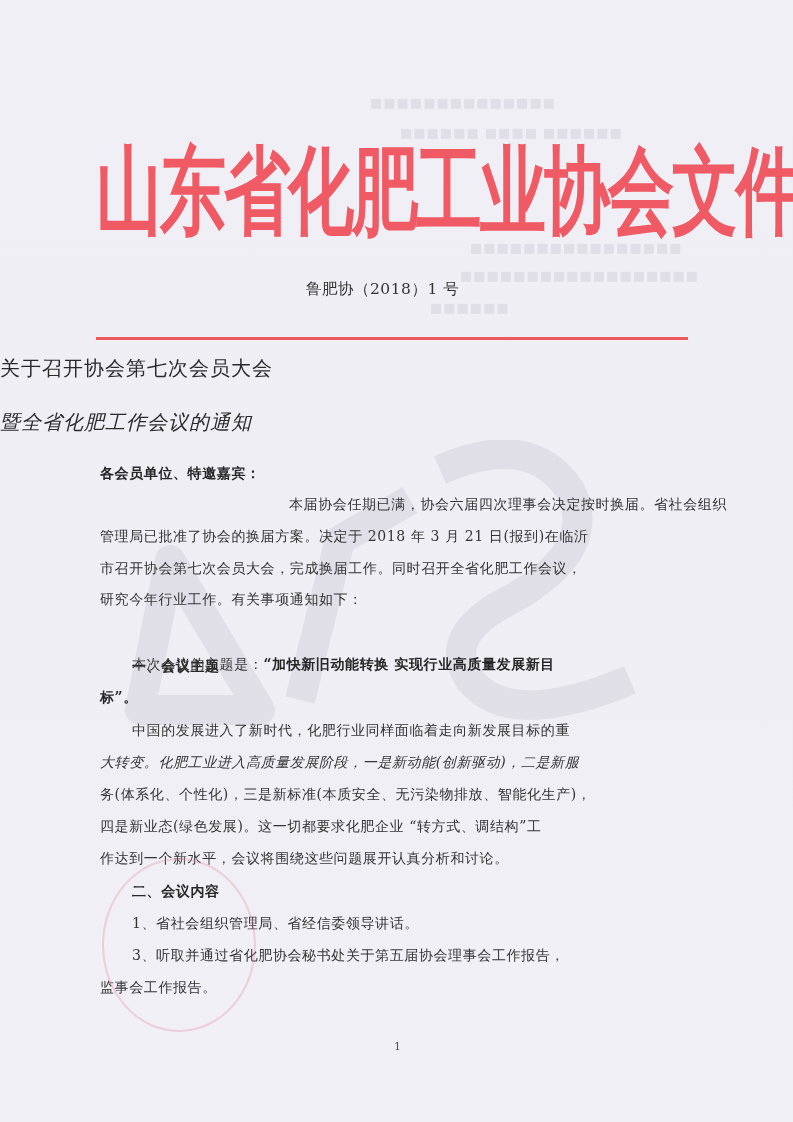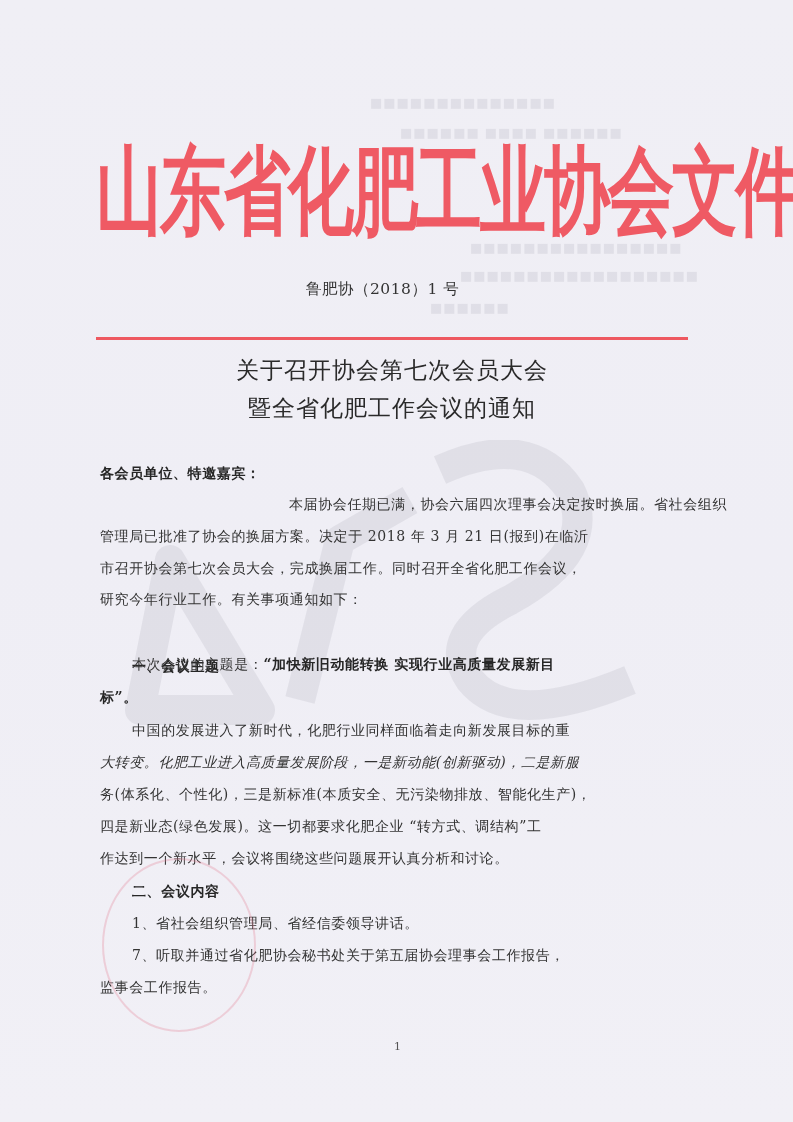--- a/index.html
+++ b/index.html
@@ -60,27 +60,27 @@
       left: 96px;
       top: 337px;
       width: 592px;
       height: 3px;
       background: #ee5860;
     }
     .title {
       position: absolute;
       left: 0;
       width: 784px;
-      text-align: center;
-      font-size: 23px;
+      text-align: left;
+      font-size: 20px;
       color: #2a2a2a;
       letter-spacing: 1px;
     }
     .title.l1 { top: 355px; }
-    .title.l2 { top: 393px; }
+    .title.l2 { top: 409px; font-style: italic; }
     .p {
       position: absolute;
       left: 100px;
       width: 595px;
       font-size: 14px;
       color: #333;
       white-space: nowrap;
       letter-spacing: 0.6px;
     }
     .bold { font-weight: bold; color: #262626; }
@@ -154,19 +154,19 @@
 
   <div class="p" style="top:722px; left:132px;">中国的发展进入了新时代，化肥行业同样面临着走向新发展目标的重</div>
   <div class="p" style="top:754px;font-style:italic;">大转变。化肥工业进入高质量发展阶段，一是新动能(创新驱动)，二是新服</div>
   <div class="p" style="top:786px;">务(体系化、个性化)，三是新标准(本质安全、无污染物排放、智能化生产)，</div>
   <div class="p" style="top:818px;">四是新业态(绿色发展)。这一切都要求化肥企业 “转方式、调结构”工</div>
   <div class="p" style="top:850px;">作达到一个新水平，会议将围绕这些问题展开认真分析和讨论。</div>
 
   <div class="p bold" style="top:883px; left:132px;">二、会议内容</div>
 
   <div class="p" style="top:915px; left:132px;">1、省社会组织管理局、省经信委领导讲话。</div>
-  <div class="p" style="top:947px; left:132px;">7、听取并通过省化肥协会秘书处关于第五届协会理事会工作报告，</div>
+  <div class="p" style="top:947px; left:132px;">3、听取并通过省化肥协会秘书处关于第五届协会理事会工作报告，</div>
   <div class="p" style="top:979px;">监事会工作报告。</div>
 
   <div class="stamp"></div>
 
   <div class="pageno">1</div>
 </div>
 
 </body></html>

